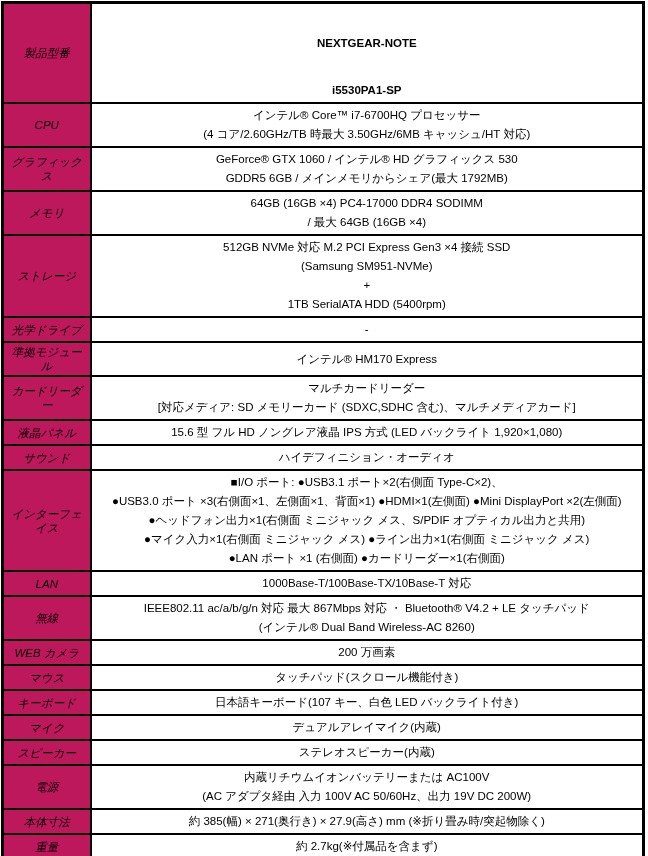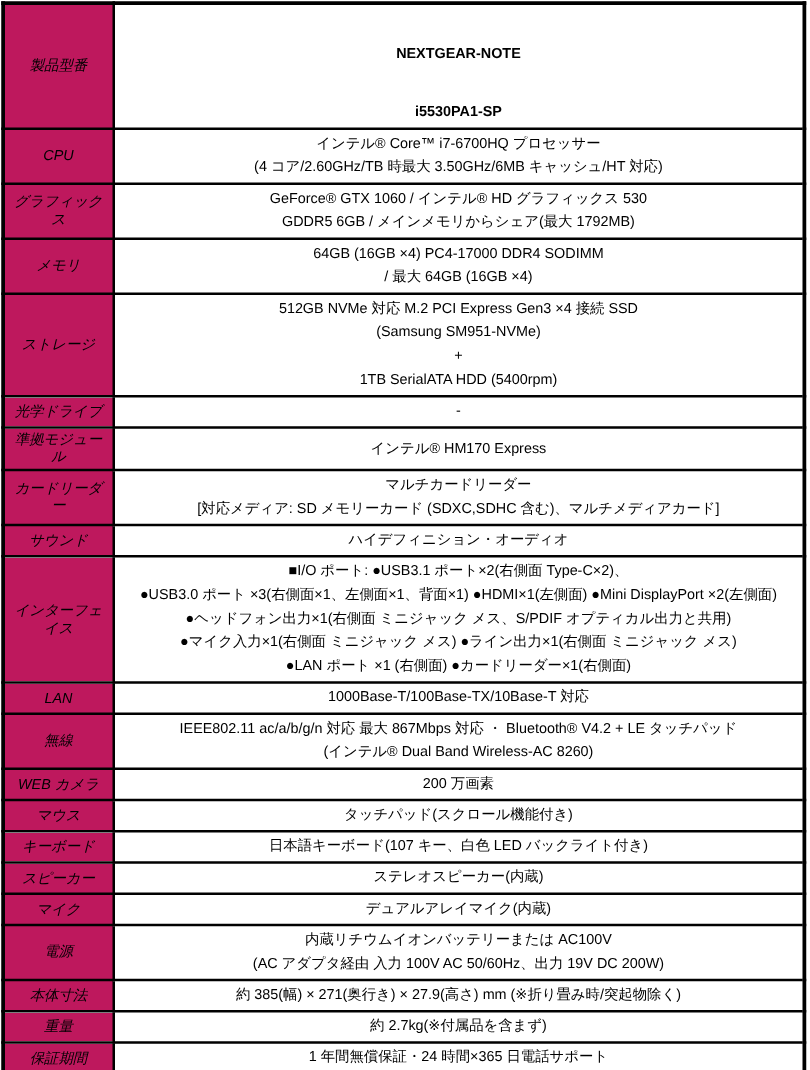--- a/index.html
+++ b/index.html
@@ -106,20 +106,26 @@
         </td>
       </tr>
       <tr>
         <td class="label">カードリーダー</td>
         <td class="value">
           <div class="line">マルチカードリーダー</div>
           <div class="line">[対応メディア: SD メモリーカード (SDXC,SDHC 含む)、マルチメディアカード]</div>
         </td>
       </tr>
       <tr>
+        <td class="label">液晶パネル</td>
+        <td class="value">
+          <div class="line">15.6 型 フル HD ノングレア液晶 IPS 方式 (LED バックライト 1,920×1,080)</div>
+        </td>
+      </tr>
+      <tr>
         <td class="label">サウンド</td>
         <td class="value">
           <div class="line">ハイデフィニション・オーディオ</div>
         </td>
       </tr>
       <tr>
         <td class="label">インターフェイス</td>
         <td class="value">
           <div class="line">■I/O ポート: ●USB3.1 ポート×2(右側面 Type-C×2)、</div>
           <div class="line">●USB3.0 ポート ×3(右側面×1、左側面×1、背面×1) ●HDMI×1(左側面) ●Mini DisplayPort ×2(左側面)</div>
@@ -153,29 +159,29 @@
           <div class="line">タッチパッド(スクロール機能付き)</div>
         </td>
       </tr>
       <tr>
         <td class="label">キーボード</td>
         <td class="value">
           <div class="line">日本語キーボード(107 キー、白色 LED バックライト付き)</div>
         </td>
       </tr>
       <tr>
+        <td class="label">マイク</td>
+        <td class="value">
+          <div class="line">デュアルアレイマイク(内蔵)</div>
+        </td>
+      </tr>
+      <tr>
         <td class="label">スピーカー</td>
         <td class="value">
           <div class="line">ステレオスピーカー(内蔵)</div>
-        </td>
-      </tr>
-      <tr>
-        <td class="label">マイク</td>
-        <td class="value">
-          <div class="line">デュアルアレイマイク(内蔵)</div>
         </td>
       </tr>
       <tr>
         <td class="label">電源</td>
         <td class="value">
           <div class="line">内蔵リチウムイオンバッテリーまたは AC100V</div>
           <div class="line">(AC アダプタ経由 入力 100V AC 50/60Hz、出力 19V DC 200W)</div>
         </td>
       </tr>
       <tr>

